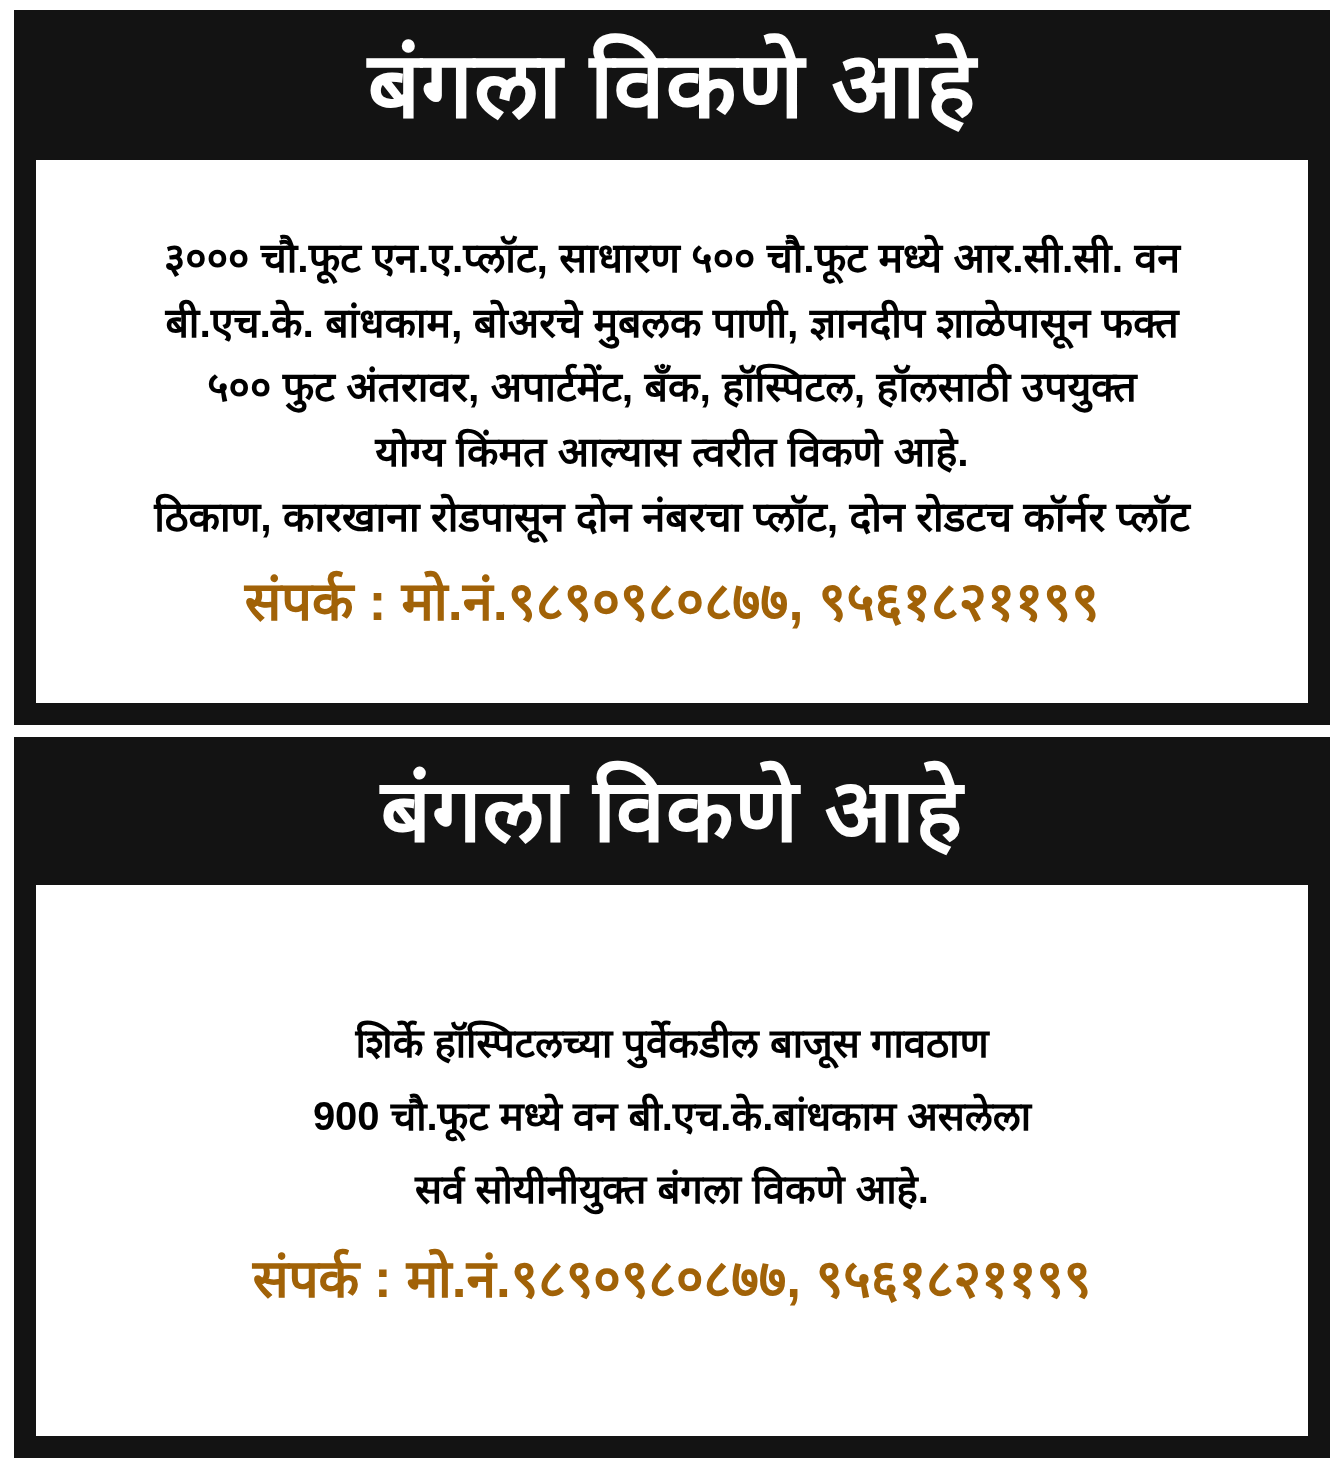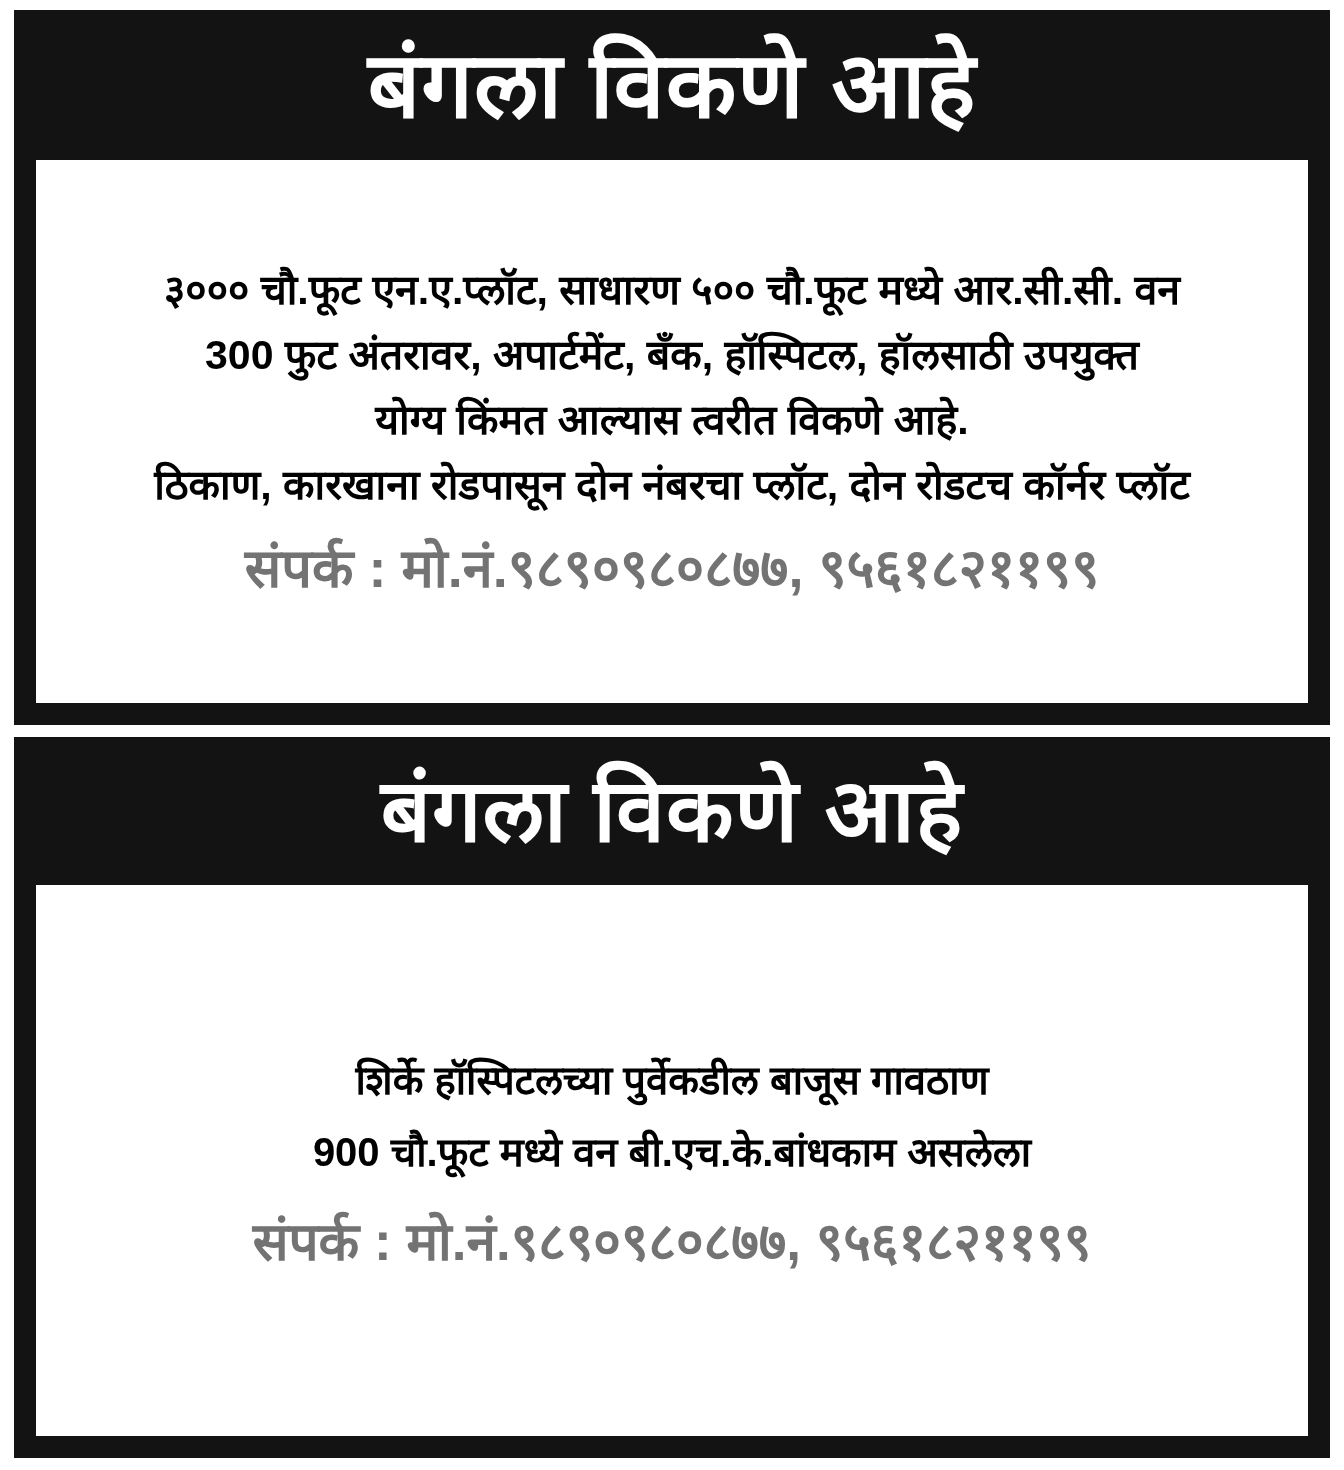--- a/index.html
+++ b/index.html
@@ -88,21 +88,21 @@
     letter-spacing: 0px;
   }
   .ad-2 .ad-text {
     font-size: 40px;
     line-height: 1.82;
   }
 
   .ad-contact {
     font-family: "Liberation Sans", sans-serif;
     font-weight: bold;
-    color: #737373;
+    color: #a16207;
     margin: 0;
     width: 100%;
     text-align: center;
     white-space: nowrap;
   }
   .ad-1 .ad-contact {
     font-size: 54px;
     line-height: 1.25;
     margin-top: 18px;
   }
@@ -120,33 +120,35 @@
 <body>
 
 <div class="page">
 
   <div class="ad ad-1">
     <div class="ad-heading">बंगला विकणे आहे</div>
 
     <div class="ad-body">
       <div class="ad-text">
         <span class="line">३००० चौ.फूट एन.ए.प्लॉट, साधारण ५०० चौ.फूट मध्ये आर.सी.सी. वन</span>
-        <span class="line">300 फुट अंतरावर, अपार्टमेंट, बँक, हॉस्पिटल, हॉलसाठी उपयुक्त</span>
+        <span class="line">बी.एच.के. बांधकाम, बोअरचे मुबलक पाणी, ज्ञानदीप शाळेपासून फक्त</span>
+        <span class="line">५०० फुट अंतरावर, अपार्टमेंट, बँक, हॉस्पिटल, हॉलसाठी उपयुक्त</span>
         <span class="line">योग्य किंमत आल्यास त्वरीत विकणे आहे.</span>
         <span class="line">ठिकाण, कारखाना रोडपासून दोन नंबरचा प्लॉट, दोन रोडटच कॉर्नर प्लॉट</span>
       </div>
       <div class="ad-contact">संपर्क : मो.नं.९८९०९८०८७७, ९५६१८२११९९</div>
     </div>
   </div>
 
   <div class="ad ad-2">
     <div class="ad-heading">बंगला विकणे आहे</div>
 
     <div class="ad-body">
       <div class="ad-text">
         <span class="line">शिर्के हॉस्पिटलच्या पुर्वेकडील बाजूस गावठाण</span>
         <span class="line">900 चौ.फूट मध्ये वन बी.एच.के.बांधकाम असलेला</span>
+        <span class="line">सर्व सोयीनीयुक्त बंगला विकणे आहे.</span>
       </div>
       <div class="ad-contact">संपर्क : मो.नं.९८९०९८०८७७, ९५६१८२११९९</div>
     </div>
   </div>
 
 </div>
 
 </body></html>

